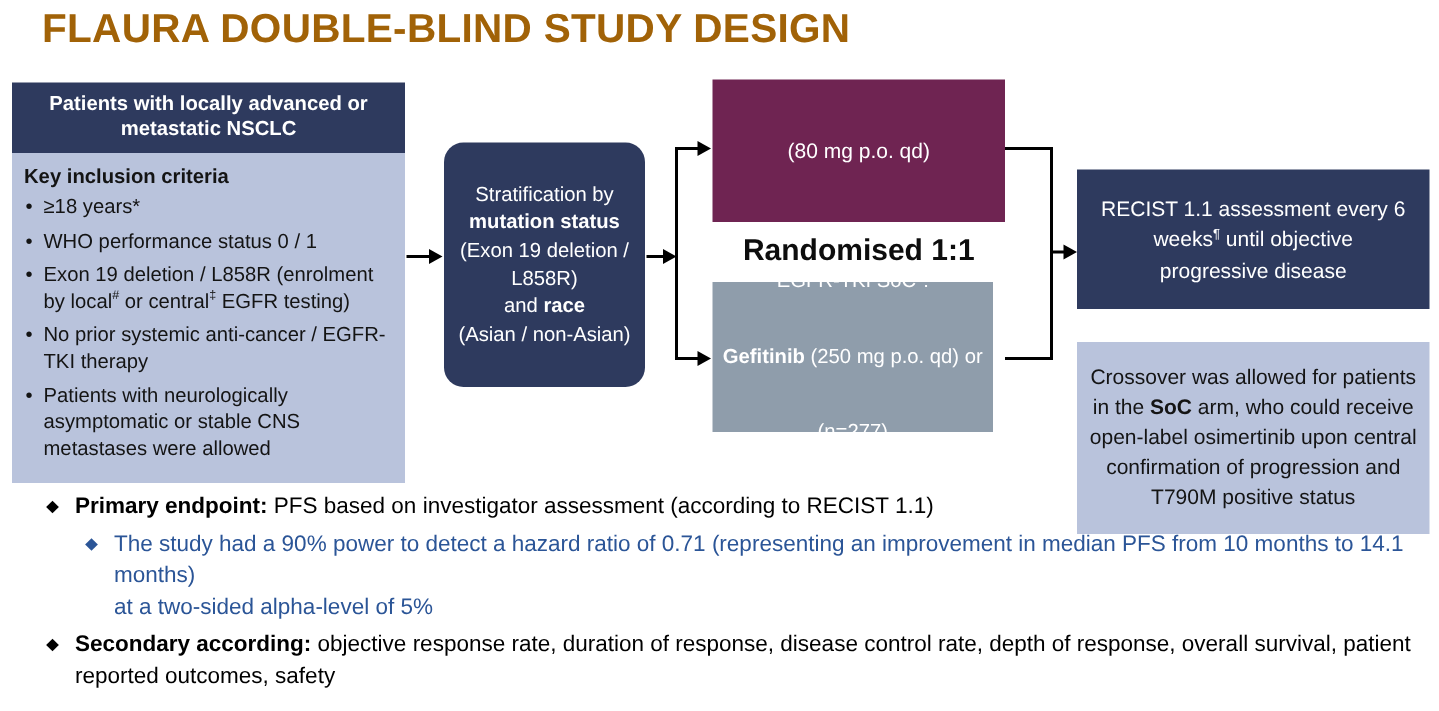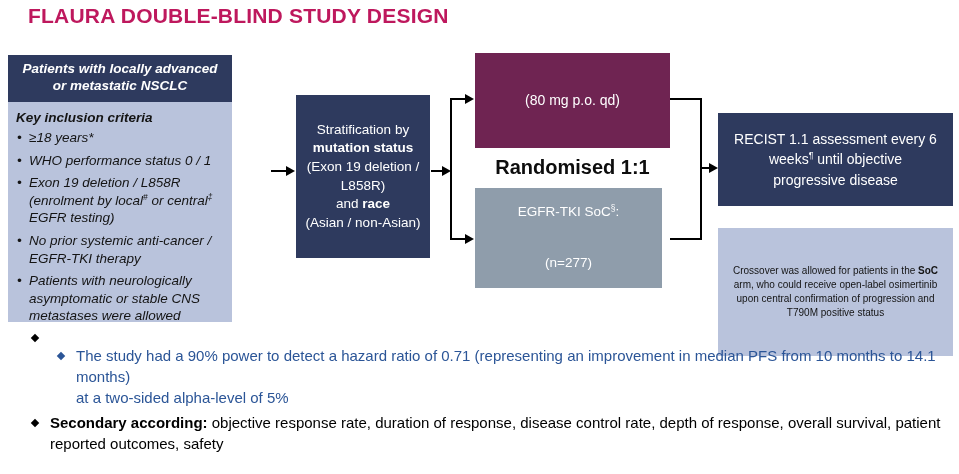--- a/index.html
+++ b/index.html
@@ -1,55 +1,55 @@
 <!DOCTYPE html>
 <html><head>
 <meta charset="utf-8">
 <style>
   * { margin:0; padding:0; box-sizing:border-box; }
   html,body { background:#ffffff; }
   body { font-family:"Liberation Sans", sans-serif; }
   .slide { position:relative; width:959px; height:474px; background:#fff; overflow:hidden; }
 
-  .title { position:absolute; left:28px; top:4px; font-size:21px; font-weight:bold;
-           color:#be185d; letter-spacing:0.2px; }
+  .title { position:absolute; left:28px; top:4px; font-size:27px; font-weight:bold;
+           color:#a16207; letter-spacing:0.2px; }
 
   
   .box { position:absolute; }
   .navy  { background:#2e3a5e; color:#fff; }
   .maroon{ background:#6f2452; color:#fff;gap:35px; }
   .gray  { background:#8f9dab; color:#fff; }
   .peri  { background:#b9c3dc; color:#141414; }
 
-  .patients { left:8px; top:55px; width:224px;font-style:italic; }
+  .patients { left:8px; top:55px; width:262px; }
   .patients-header { background:#2e3a5e; color:#fff; font-weight:bold; font-size:13.5px;
                      text-align:center; padding:6px 14px 7px; line-height:1.25; }
   .patients-body { background:#b9c3dc; padding:7px 8px 10px 8px; height:220px;
                    font-size:13.5px; color:#141414; line-height:1.3; }
   .patients-body .crit-title { font-weight:bold; margin-bottom:3px; }
   .inc-list { list-style:none; }
   .inc-list li { padding-left:13px; position:relative; margin-bottom:5px; }
   .inc-list li::before { content:"•"; position:absolute; left:1px; top:0; }
 
   .strat { left:296px; top:95px; width:134px; height:163px; display:flex;
            align-items:center; justify-content:center; text-align:center;
-           font-size:13.5px; line-height:1.38; padding:4px; }
+           font-size:13.5px; line-height:1.38; padding:4px;border-radius:13px; }
   .osi   { left:475px; top:53px; width:195px; height:95px; display:flex; flex-direction:column;
            align-items:center; justify-content:center; text-align:center;
            font-size:14px; line-height:1.45; }
   .soc   { left:475px; top:188px; width:187px; height:100px; display:flex; flex-direction:column;
            align-items:center; justify-content:center; text-align:left;
            font-size:13.5px; line-height:1.4;gap:32px; }
   .randomised { position:absolute; left:475px; top:156px; width:195px; text-align:center;
                 font-weight:bold; font-size:20px; color:#0d0d0d; }
   .recist { left:718px; top:113px; width:235px; height:93px; display:flex; align-items:center;
             justify-content:center; text-align:center; font-size:14px; line-height:1.45;
             padding:6px 14px; }
   .crossover { left:718px; top:228px; width:235px; height:128px; display:flex; align-items:center;
-               justify-content:center; text-align:center; font-size:10px; line-height:1.42;
+               justify-content:center; text-align:center; font-size:14px; line-height:1.42;
                padding:4px 6px; }
 
   .b { font-weight:bold; }
   sup { font-size:0.62em; line-height:0; }
 
   
   .hline { position:absolute; height:2px; background:#000; }
   .vline { position:absolute; width:2px; background:#000; }
   .head-r { position:absolute; width:0; height:0;
             border-top:5px solid transparent; border-bottom:5px solid transparent;
@@ -98,20 +98,21 @@
   <div class="box maroon osi">
     <div class="b">Osimertinib</div>
     <div>(80 mg p.o. qd)</div>
     <div>(n=279)</div>
   </div>
 
   <div class="randomised">Randomised 1:1</div>
 
   <div class="box gray soc">
     <div><span>EGFR-TKI SoC</span><sup>§</sup><span>:</span></div>
+    <div><span class="b">Gefitinib</span><span> (250 mg p.o. qd) or</span></div>
     <div>(n=277)</div>
   </div>
 
   <div class="box navy recist">
     <div><span>RECIST 1.1 assessment every 6 weeks</span><sup>¶</sup><span> until objective progressive disease</span></div>
   </div>
 
   <div class="box peri crossover">
     <div><span>Crossover was allowed for patients in the </span><span class="b">SoC</span><span> arm, who could receive open-label osimertinib upon central confirmation of progression and T790M positive status</span></div>
   </div>
@@ -131,20 +132,21 @@
   <div class="hline" style="left:670px; top:98px; width:32px;"></div>
   <div class="hline" style="left:670px; top:238px; width:32px;"></div>
   <div class="vline" style="left:700px; top:98px; height:142px;"></div>
   <div class="hline" style="left:700px; top:167px; width:10px;"></div>
   <div class="head-r" style="left:709px; top:163px;"></div>
 
   <div class="endpoints">
 
     <div class="ep-row">
       <span class="diamond"></span>
+      <div><span class="b">Primary endpoint:</span><span> PFS based on investigator assessment (according to RECIST 1.1)</span></div>
     </div>
 
     <div class="ep-row">
       <span class="diamond lvl2"></span>
       <div class="blue">
         <div>The study had a 90% power to detect a hazard ratio of 0.71 (representing an improvement in median PFS from 10 months to 14.1 months)</div>
         <div>at a two-sided alpha-level of 5%</div>
       </div>
     </div>
 

